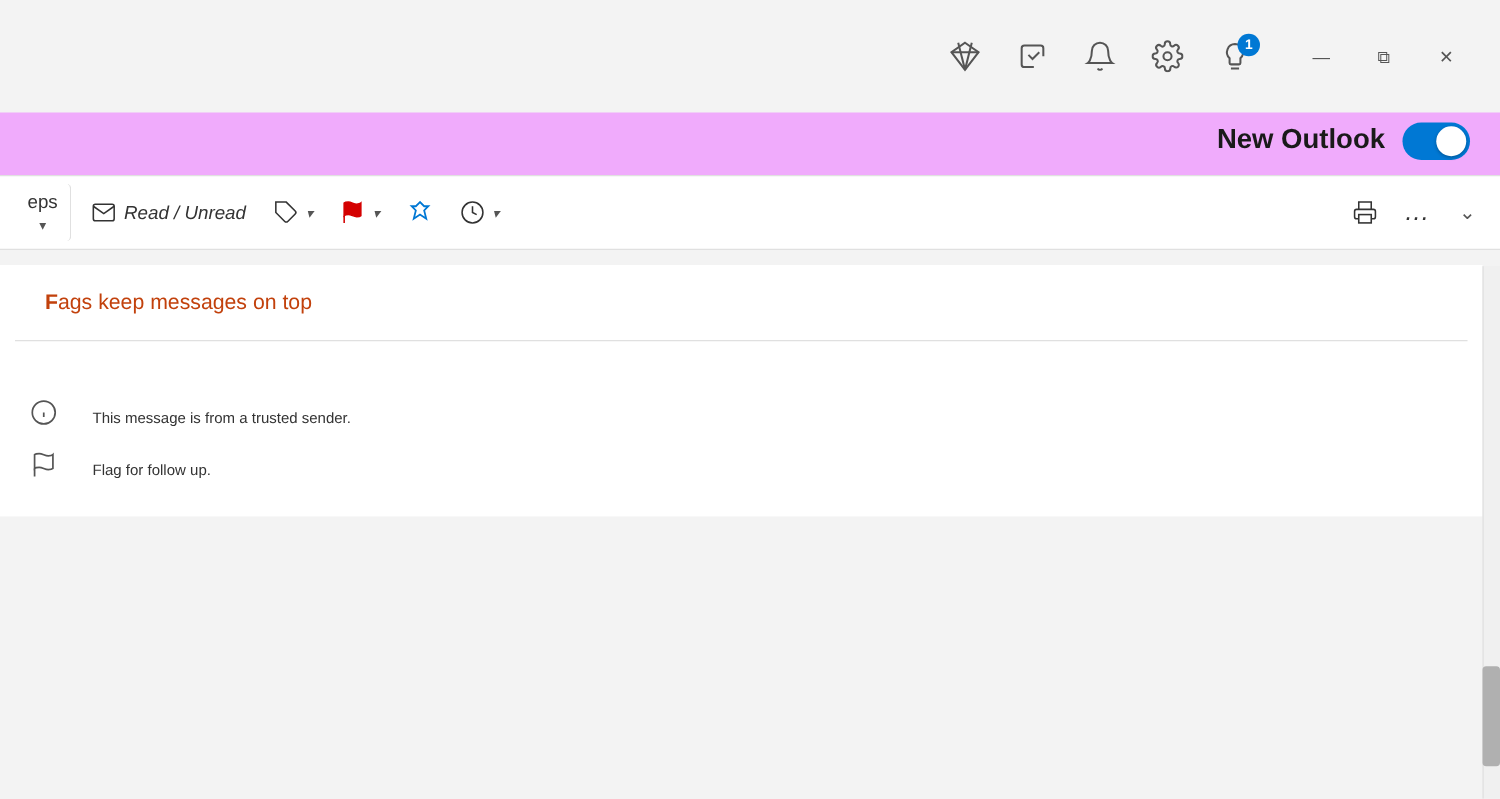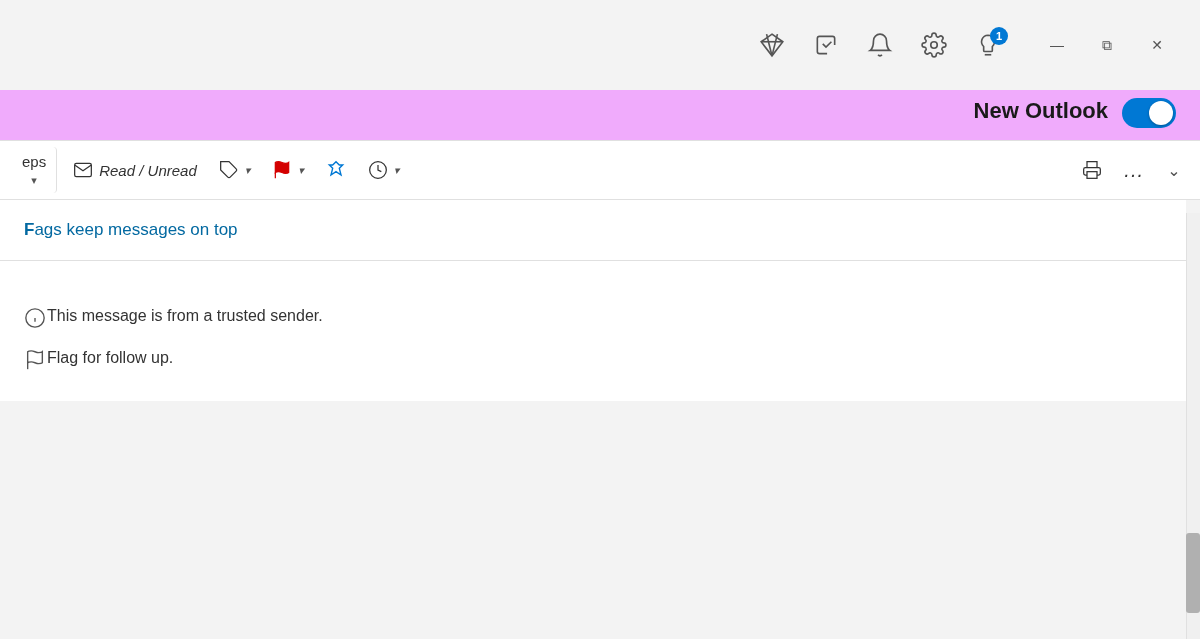--- a/index.html
+++ b/index.html
@@ -174,44 +174,44 @@
       margin-left: auto;
       display: flex;
       align-items: center;
       gap: 2px;
     }
 
     
     .pinned-bar {
       background: white;
       padding: 20px 24px;
-      margin: 0;
+      margin: 12px;
       border-bottom: 1px solid #e0e0e0;
       font-size: 17px;
-      color: #0369a1;
+      color: #c2410c;
       font-weight: 400;
     }
 
     .pinned-bar strong {
       font-weight: 600;
     }
 
     
     .info-section {
       background: white;
       margin-top: 16px;
       padding: 20px 24px;
     }
 
     .info-item {
       display: flex;
-      align-items: flex-start;
-      gap: 1px;
+      align-items: flex-end;
+      gap: 28px;
       padding: 10px 0;
-      font-size: 16px;
+      font-size: 12px;
       color: #333;
     }
 
     .info-item svg {
       width: 22px;
       height: 22px;
       flex-shrink: 0;
       color: #555;
     }
 

